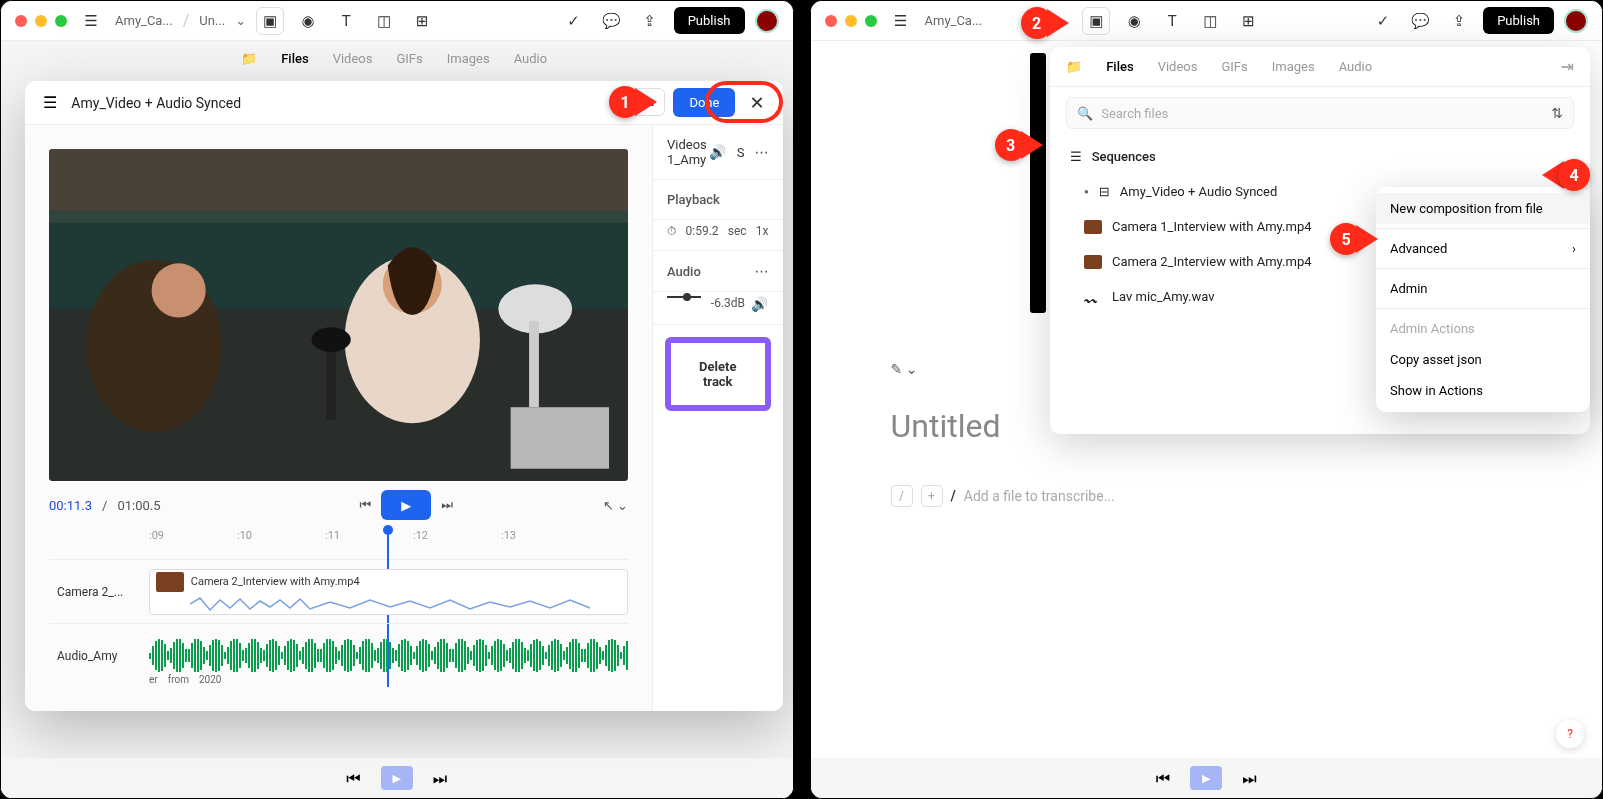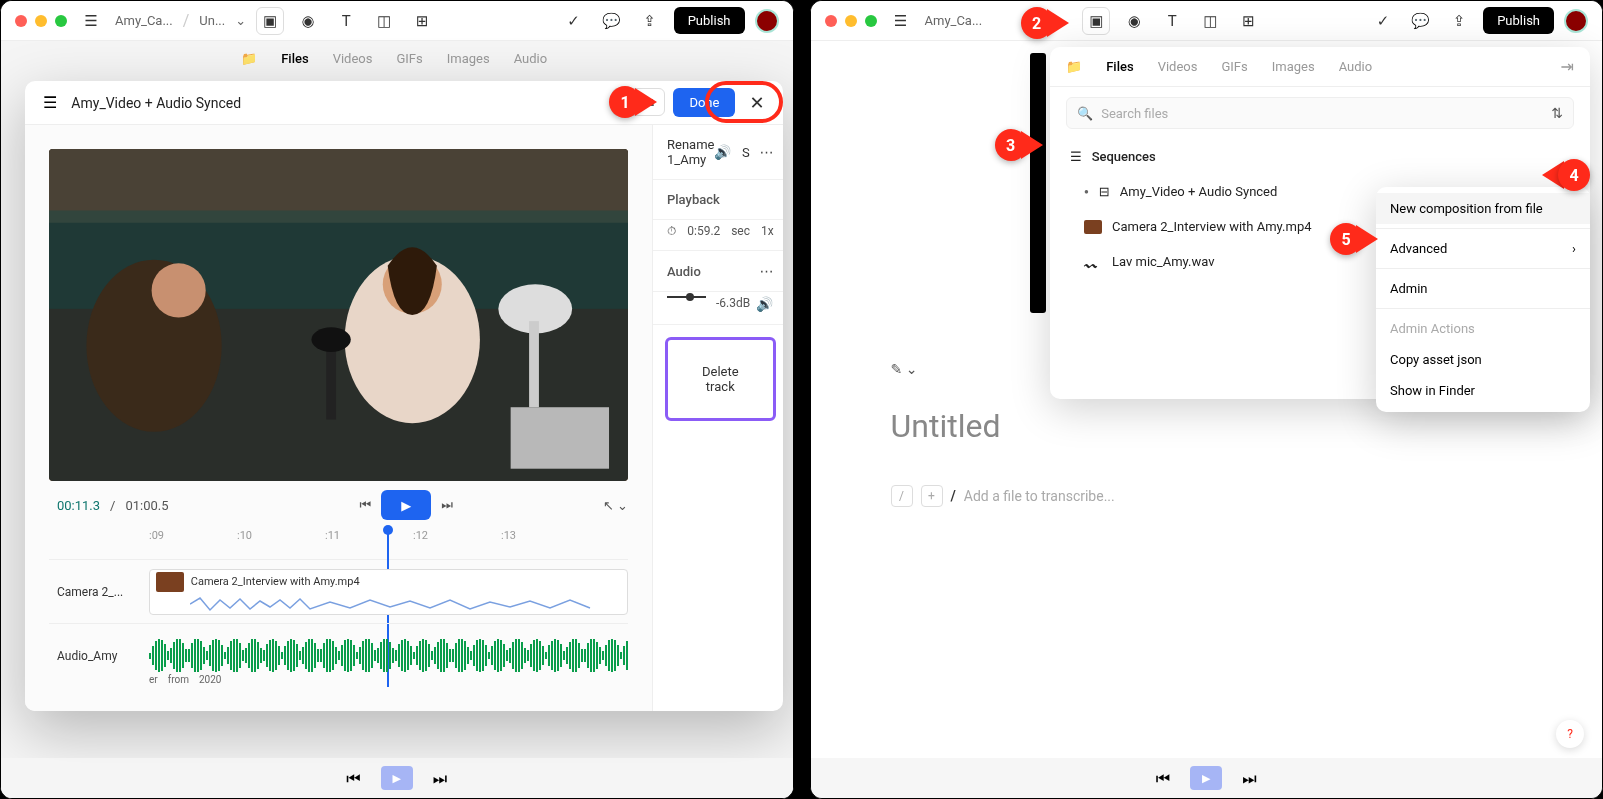--- a/index.html
+++ b/index.html
@@ -30,42 +30,42 @@
 
 .modal { position: absolute; top: 80px; left: 24px; right: 10px; height: 630px; background: #fff; border-radius: 10px; box-shadow: 0 20px 60px rgba(0,0,0,0.25); display:flex; flex-direction:column; overflow:hidden; }
 .modal-head { height: 44px; display:flex; align-items:center; padding: 0 18px; gap: 14px; border-bottom: 1px solid #eee; }
 .modal-title { font-size: 14px; color: #222; }
 .close-x { margin-left: auto; font-size: 18px; color: #333; cursor:pointer; }
 .modal-body { flex: 1; display:flex; }
 .preview-wrap { flex: 1; padding: 24px; background: #fbfbfb; display:flex; flex-direction:column; }
 .preview { flex: 1; background: #704020; border-radius: 4px; position:relative; overflow:hidden; display:flex; align-items:center; justify-content:center; }
 .preview svg { width: 100%; height: 100%; }
 .time-row { height: 48px; display:flex; align-items:center; gap: 10px; font-size: 13px; color: #555; }
-.time-row .cur { color: #0f766e; margin-left: 8px; }
+.time-row .cur { color: #1d4ed8; }
 .play-btn { width: 50px; height: 30px; background: #1e64f0; border-radius:6px; display:flex; align-items:center; justify-content:center; color:#fff; cursor:pointer; }
 .timeline-hdr { height: 30px; display:flex; font-size: 11px; color:#999; padding-left: 100px; }
 .timeline-hdr span { width: 88px; }
 .tracks { position: relative; }
 .track { height: 64px; border-top: 1px solid #eee; display:flex; align-items:center; }
 .track-label { width: 100px; font-size: 12px; color:#333; padding-left: 8px; overflow:hidden; text-overflow:ellipsis; white-space:nowrap; }
 .clip { height: 46px; background: #fff; border: 1px solid #ddd; border-radius:4px; padding: 2px 6px; font-size: 11px; color:#333; flex:1; position:relative; overflow:hidden; }
 .clip .thumb { display:inline-block; width: 28px; height: 20px; background: #7a4020; vertical-align:middle; margin-right:4px; border-radius:2px; }
 .waveform { flex:1; height: 40px; display:flex; align-items:center; gap:1px; }
 .waveform span { width:2px; background:#0a9d4b; }
 .audio-meta { position:absolute; left:100px; bottom: 2px; font-size:10px; color:#666; display:flex; gap: 10px;}
 .playhead { position:absolute; top: -30px; bottom: 0; left: 338px; width: 2px; background: #1e64f0; }
 .playhead::before { content:''; position:absolute; top:-4px; left:-4px; width:10px; height:10px; border-radius:50%; background:#1e64f0;}
 
 
 .side { width: 210px; border-left: 1px solid #eee; display:flex; flex-direction:column; font-size: 13px; color:#333; }
 .side-row { padding: 12px 14px; border-bottom: 1px solid #f0f0f0; display:flex; align-items:center; }
 .side-row.between { justify-content: space-between; }
 .side-label { color:#555; }
 .side-sub { display:flex; justify-content:space-between; padding: 4px 14px 12px; font-size: 12px; color:#555; border-bottom:1px solid #f0f0f0; }
-.del-btn { margin: 12px; border:3px solid #8b5cf6; border-radius:6px; text-align:center; padding: 24px; cursor:pointer; }
+.del-btn { margin: 12px; border:6px solid #8b5cf6; border-radius:6px; text-align:center; padding: 16px; cursor:pointer;font-weight:bold; }
 .icon-sm { font-size: 14px; color: #444; }
 
 
 .done-btn { background:#1e64f0; color:#fff; border:none; padding:7px 16px; border-radius:6px; font-size:13px; cursor:pointer; }
 .done-ring { position:absolute; top:80px; right: 10px; width: 78px; height: 42px; border: 4px solid #ff2a1a; border-radius: 22px; pointer-events:none; z-index: 60; }
 .modal-tools { display:flex; align-items:flex-start; gap:8px; }
 .mt-btn { border:1px solid #ddd; border-radius:6px; padding: 6px 10px; font-size:12px; cursor:pointer; display:flex; align-items:center; gap:4px;}
 
 
 .arrow-badge { position:absolute; display:flex; align-items:center; z-index:70; }
@@ -382,21 +382,21 @@
               <span>er</span>
               <span>from</span>
               <span>2020</span>
             </div>
           </div>
         </div>
       </div>
 
       <div class="side">
         <div class="side-row between">
-          <span>Rename 1_Amy</span>
+          <span>Videos 1_Amy</span>
           <span style="display:flex; gap:10px; align-items:center;">
             <span class="icon-sm">🔊</span>
             <span>S</span>
             <span class="icon-sm">⋯</span>
           </span>
         </div>
         <div class="side-row">
           <span class="side-label" style="font-weight:500;">Playback</span>
         </div>
         <div class="side-sub">
@@ -497,20 +497,24 @@
       <span>Sequences</span>
     </div>
     <div class="fp-item" style="padding-left:34px;">
       <span class="bullet">●</span>
       <span>⊟</span>
       <span>Amy_Video + Audio Synced</span>
       <span class="kebab">⋮</span>
     </div>
     <div class="fp-item" style="padding-left:34px;">
       <span class="fp-thumb"></span>
+      <span>Camera 1_Interview with Amy.mp4</span>
+    </div>
+    <div class="fp-item" style="padding-left:34px;">
+      <span class="fp-thumb"></span>
       <span>Camera 2_Interview with Amy.mp4</span>
     </div>
     <div class="fp-item" style="padding-left:34px;">
       <span class="fp-thumb audio">〰</span>
       <span>Lav mic_Amy.wav</span>
     </div>
     <div style="height:120px"></div>
   </div>
 
   <div class="ctx">
@@ -518,21 +522,21 @@
     <div class="ctx-sep"></div>
     <div class="ctx-item">
         <span>Advanced</span>
         <span>›</span>
       </div>
     <div class="ctx-sep"></div>
     <div class="ctx-item">Admin</div>
     <div class="ctx-sep"></div>
     <div class="ctx-item mut">Admin Actions</div>
     <div class="ctx-item">Copy asset json</div>
-    <div class="ctx-item">Show in Finder</div>
+    <div class="ctx-item">Show in Actions</div>
   </div>
 
   <div class="bottom-bar">
     <span>⏮</span>
     <div class="play-small">▶</div>
     <span>⏭</span>
   </div>
 
   <div class="small-rec">?</div>
 

